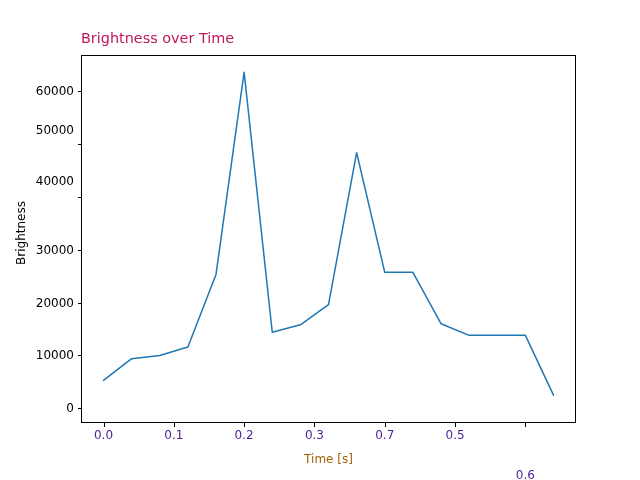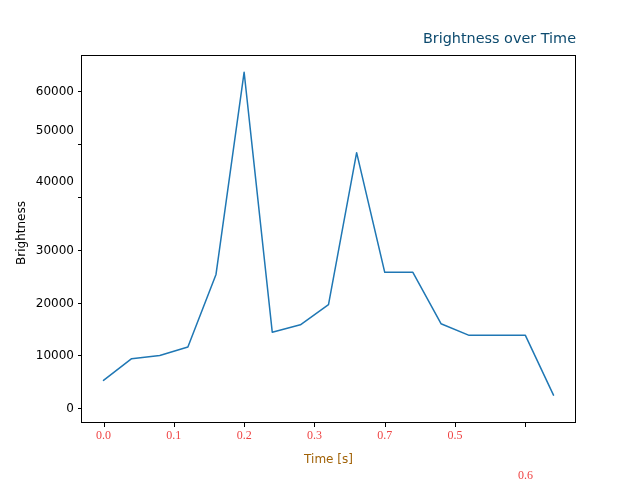--- a/index.html
+++ b/index.html
@@ -21,23 +21,23 @@
     top: 0;
     width: 640px;
     height: 480px;
     background: #ffffff;
   }
   #chart-title {
     position: absolute;
     left: 81px;
     top: 30px;
     width: 495px;
-    text-align: right;
+    text-align: left;
     font-size: 14.4px;
-    color: #0c4a6e;
+    color: #be185d;
     white-space: nowrap;
   }
   #ylabel {
     position: absolute;
     left: 0px;
     top: 0px;
     width: 360px;
     height: 18px;
     transform: rotate(-90deg);
     transform-origin: 0 0;
@@ -86,22 +86,21 @@
     border-top: 1.1px solid #000000;
   }
   .xtick-wrap {
     position: absolute;
     top: 429px;
     width: 60px;
     margin-left: -30px;
     text-align: center;
     font-size: 12px;
     line-height: 12px;
-    color: #ef4444;
-    font-family: Liberation Serif, serif;
+    color: #4c1d95;
   }
   .xtick-mark {
     position: absolute;
     top: 423px;
     width: 0;
     height: 3.5px;
     border-left: 1.1px solid #000000;
   }
   #data-svg {
     position: absolute;

